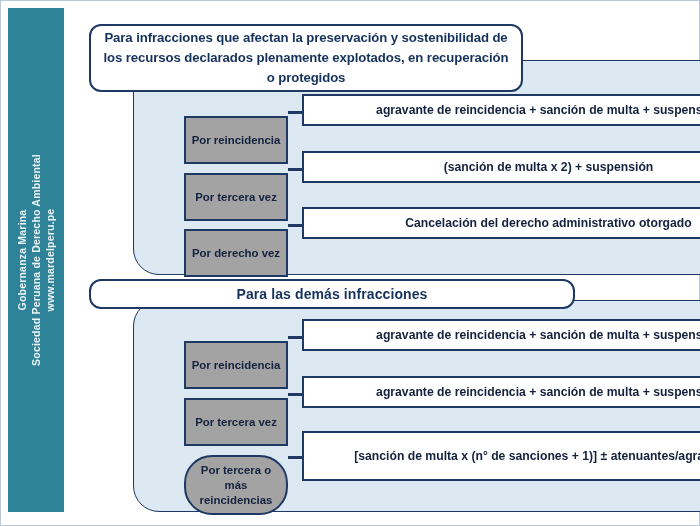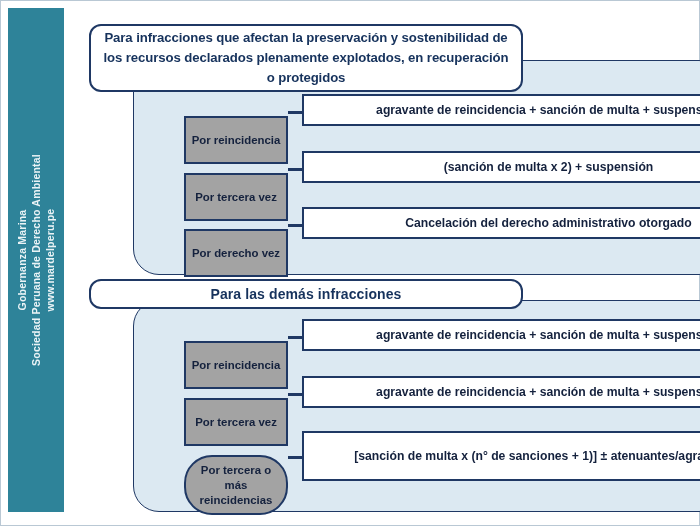--- a/index.html
+++ b/index.html
@@ -100,21 +100,21 @@
     width: 434px;
     height: 68px;
     font-size: 13.2px;
     line-height: 20px;
     letter-spacing: -0.1px;
     padding: 0 10px;
   }
   .section-title-2 {
     left: 25px;
     top: 279px;
-    width: 434px;
+    width: 486px;
     height: 30px;
     font-size: 14px;
     letter-spacing: 0.1px;
   }
 
   
   .row {
     position: absolute;
     z-index: 3;
     height: 48px;

